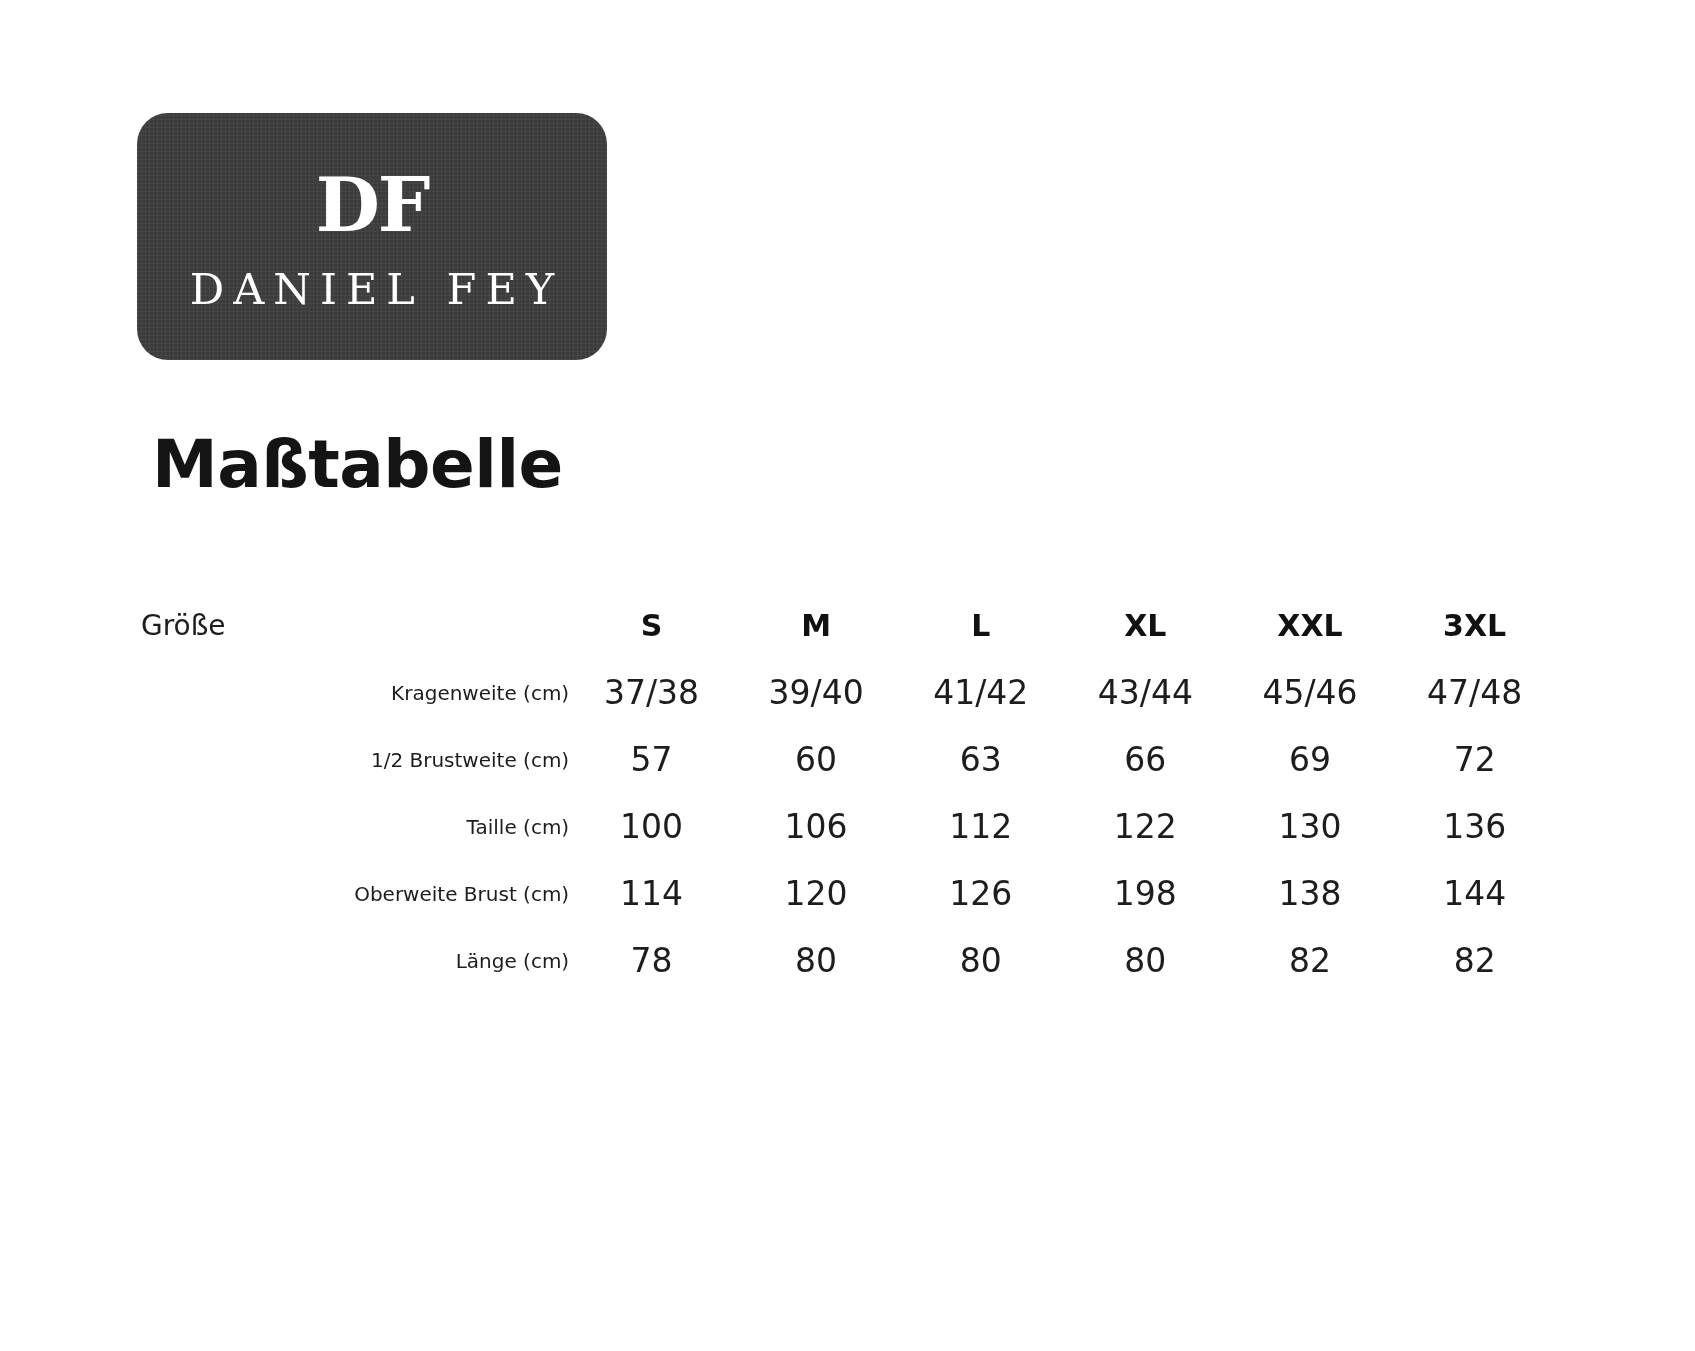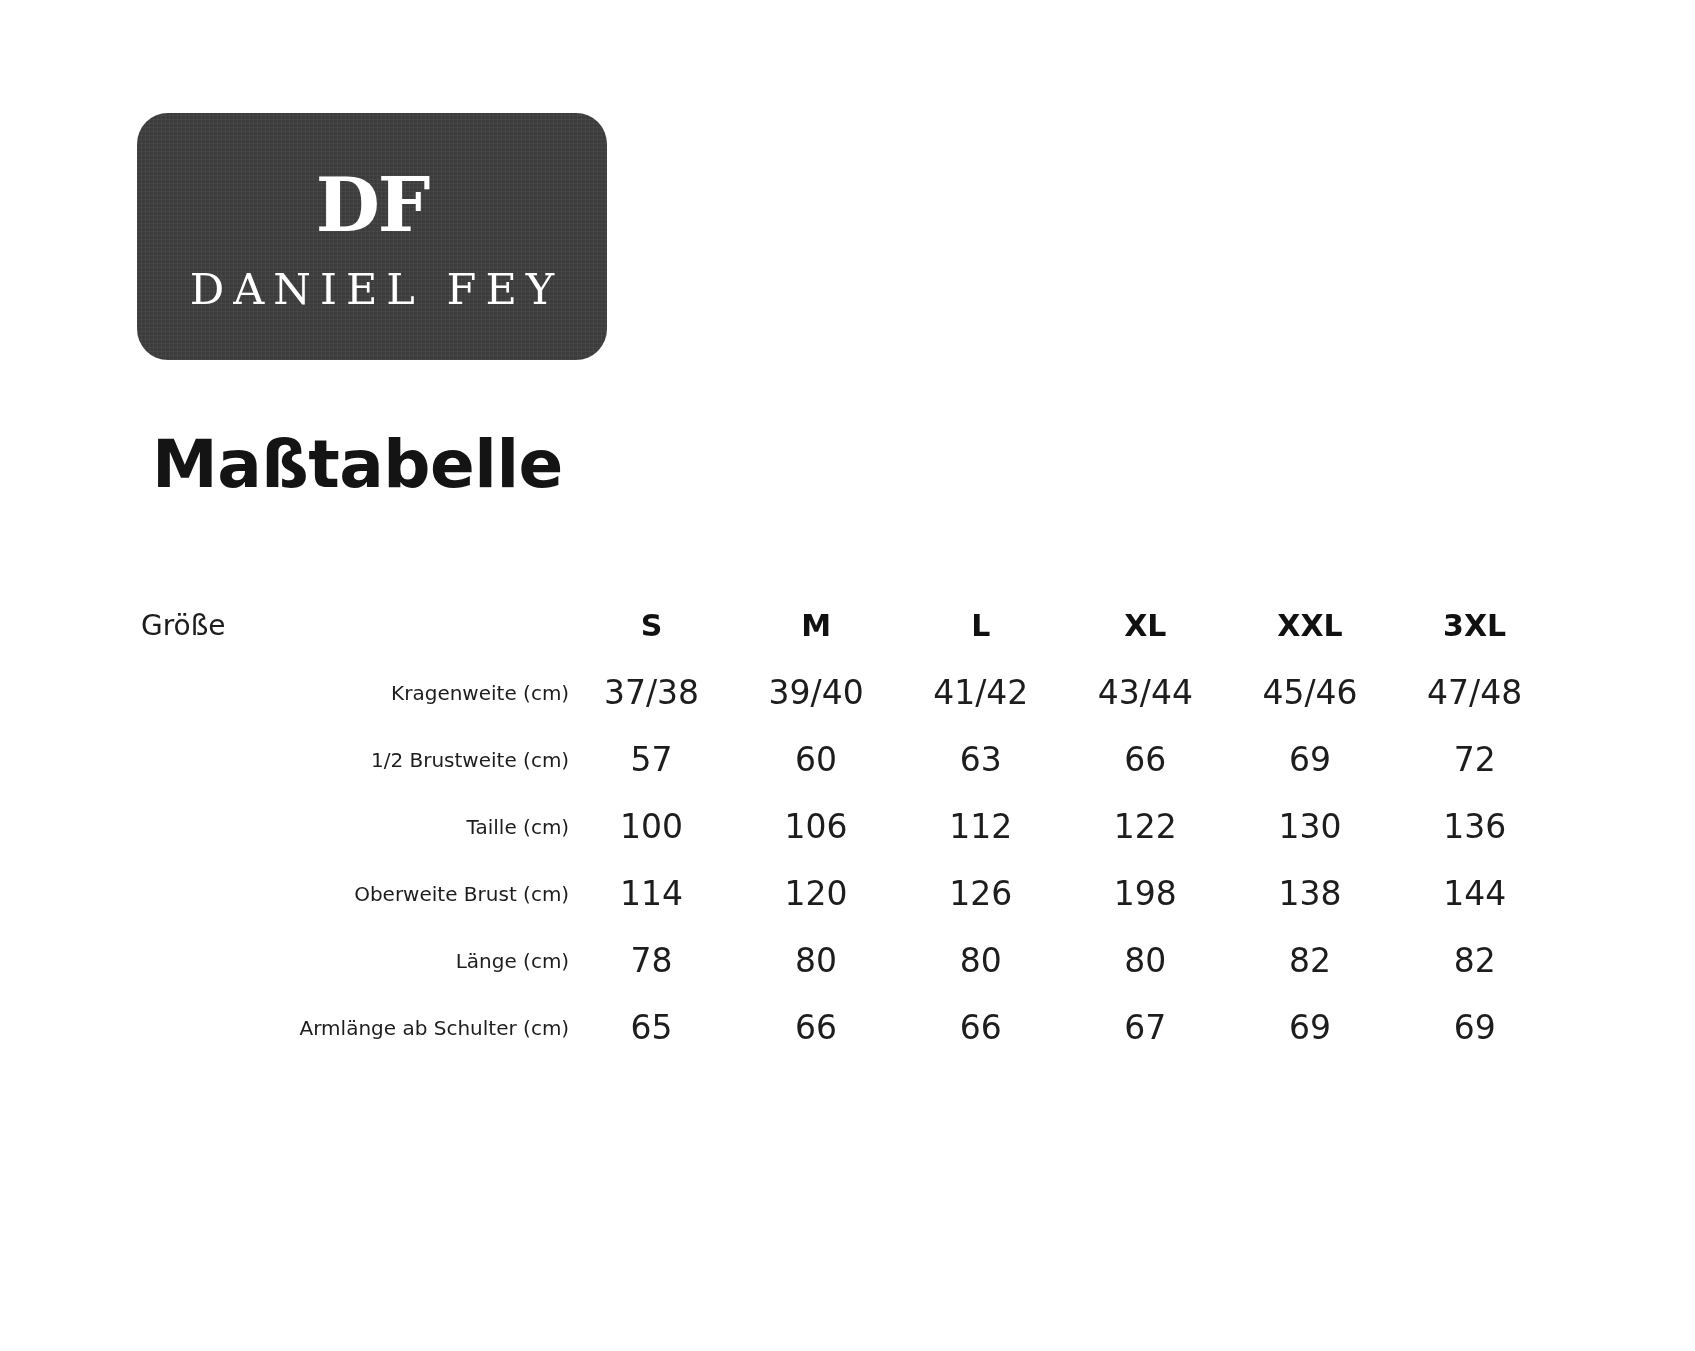--- a/index.html
+++ b/index.html
@@ -191,25 +191,16 @@
       </tr>
       <tr>
         <th class="row-label">Länge (cm)</th>
         <td class="value">78</td>
         <td class="value">80</td>
         <td class="value">80</td>
         <td class="value">80</td>
         <td class="value">82</td>
         <td class="value">82</td>
       </tr>
-      <tr>
-        <th class="row-label">Armlänge ab Schulter (cm)</th>
-        <td class="value">65</td>
-        <td class="value">66</td>
-        <td class="value">66</td>
-        <td class="value">67</td>
-        <td class="value">69</td>
-        <td class="value">69</td>
-      </tr>
     </tbody>
   </table>
 
 </div>
 
 </body></html>

